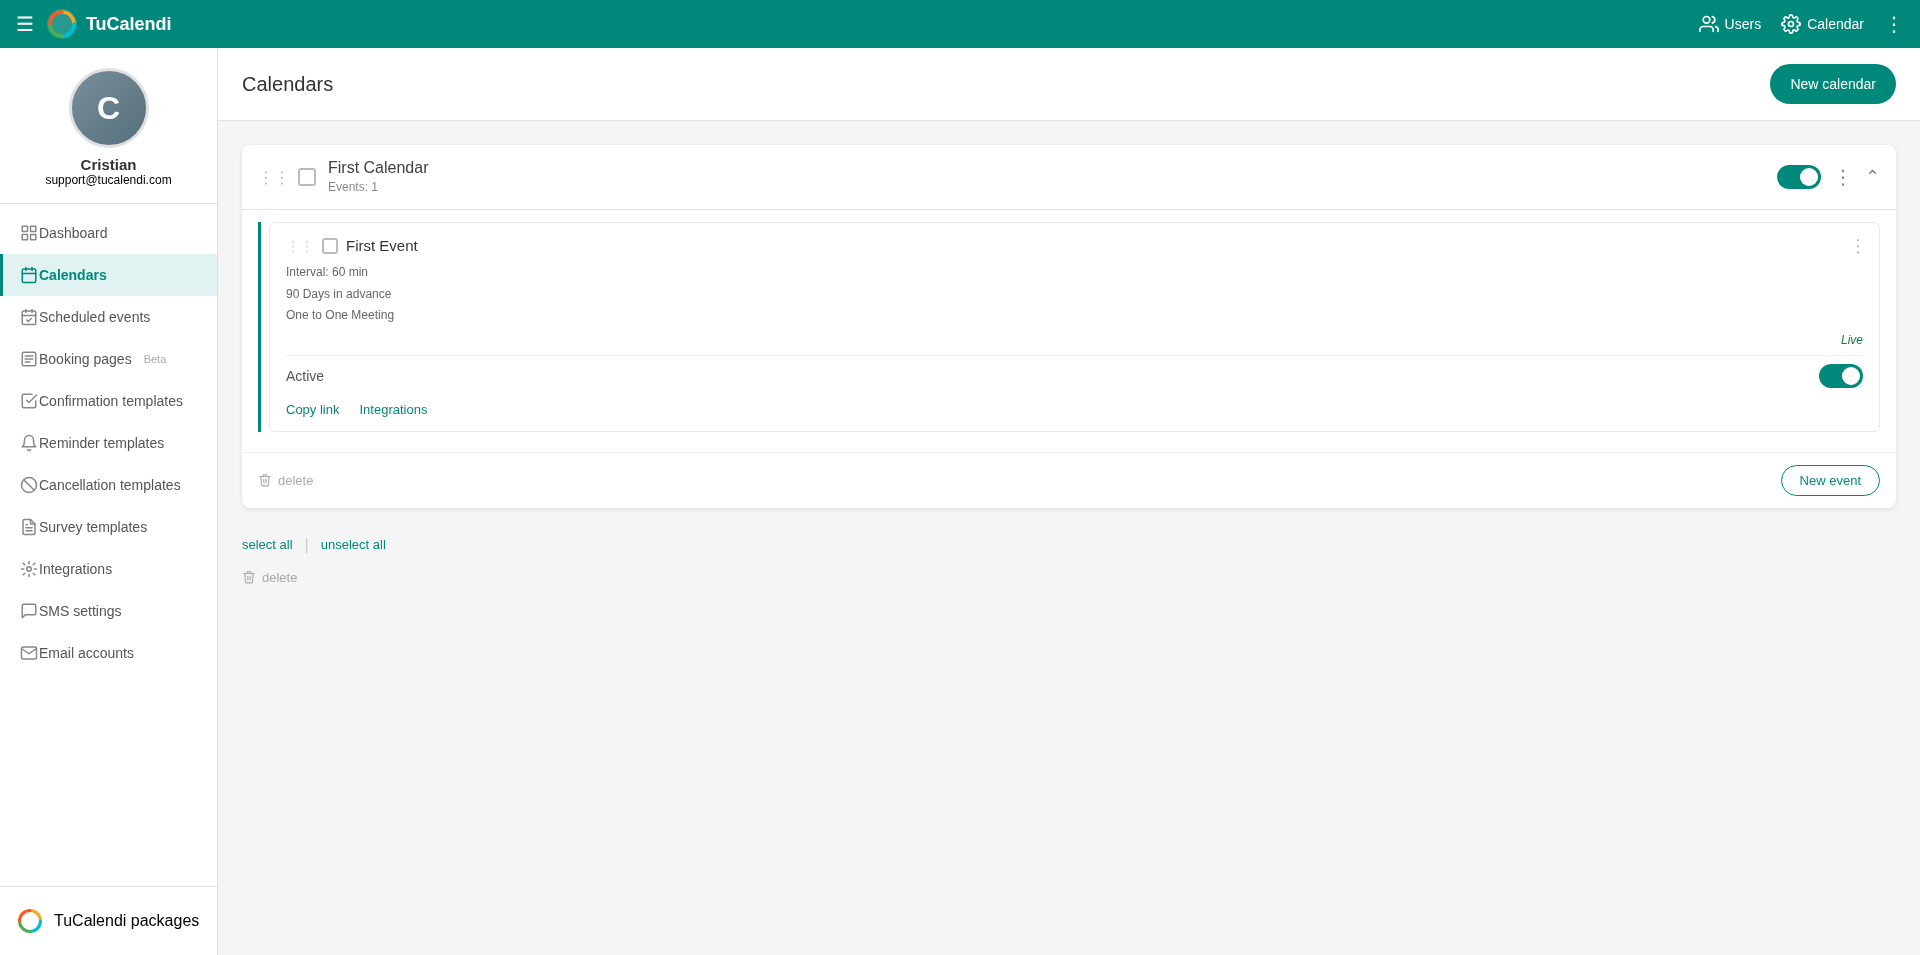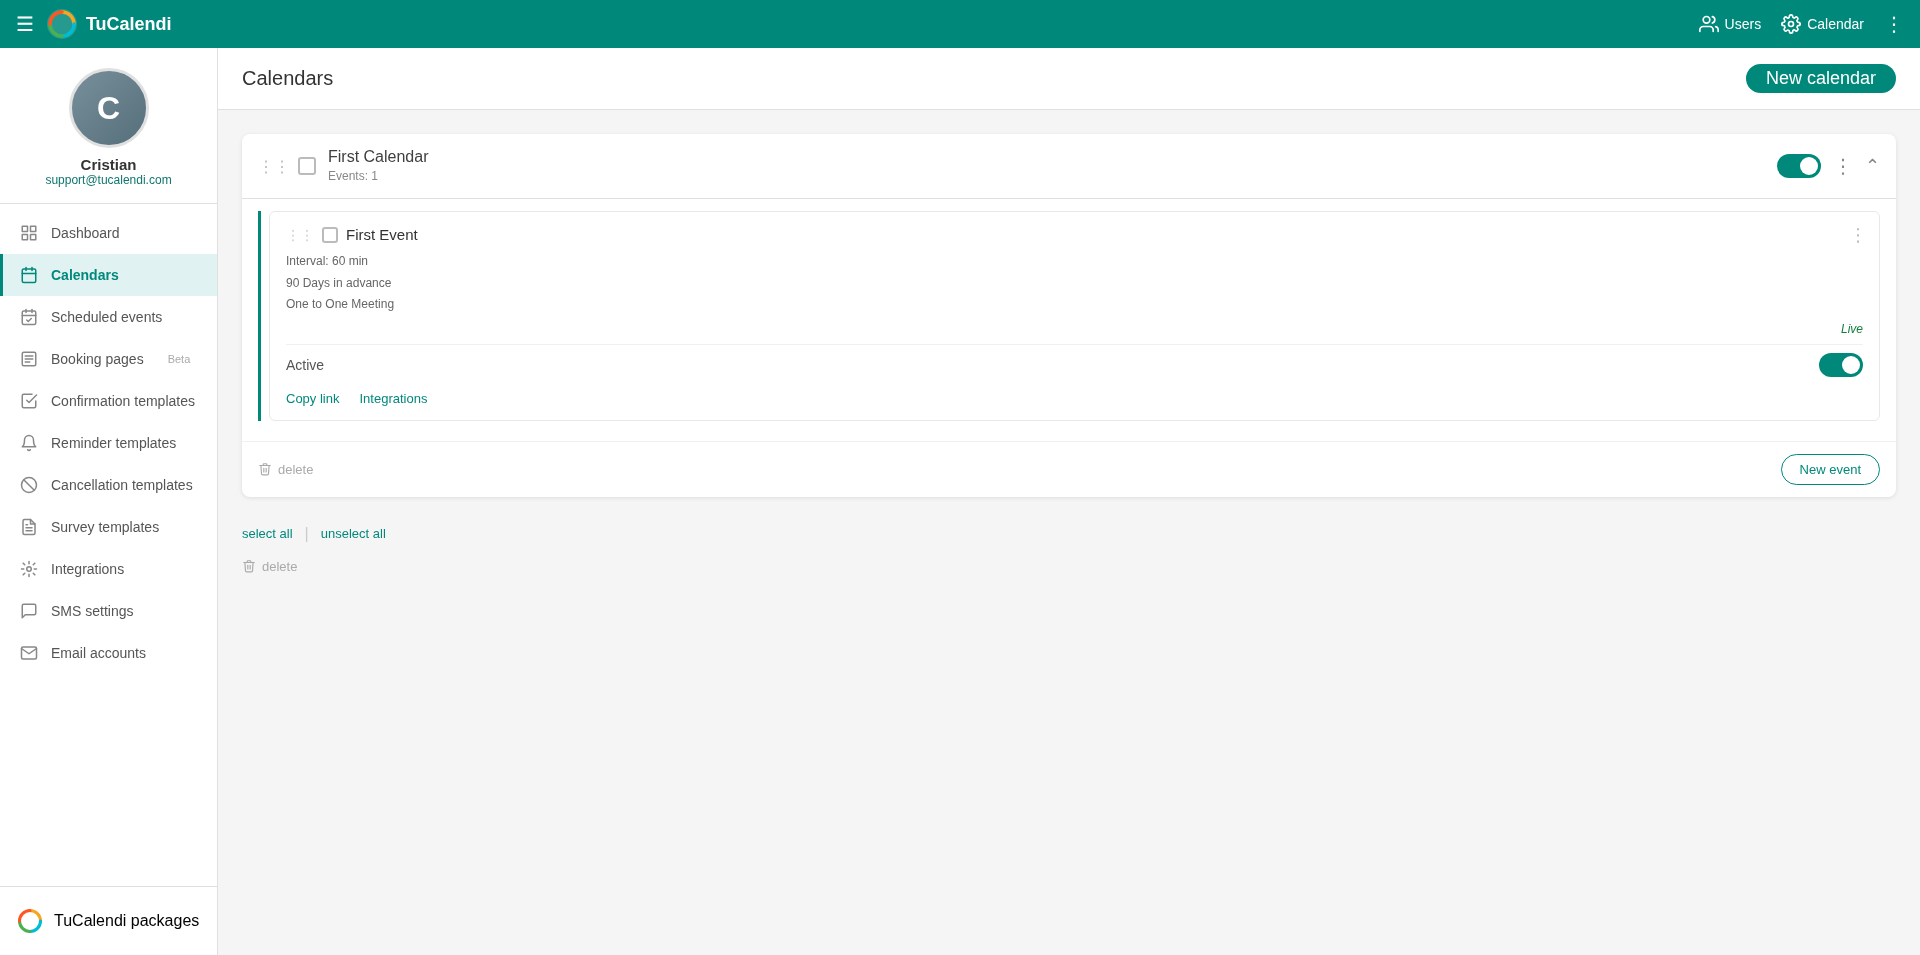--- a/index.html
+++ b/index.html
@@ -20,43 +20,43 @@
     .topbar-more { color: white; font-size: 20px; cursor: pointer; }
 
     
     .sidebar {
       position: fixed; top: 48px; left: 0; width: 218px; height: calc(955px - 48px);
       background: white; border-right: 1px solid #e0e0e0; display: flex; flex-direction: column;
       z-index: 50; overflow-y: auto;
     }
     .sidebar-profile { display: flex; flex-direction: column; align-items: center; padding: 20px 16px 16px; border-bottom: 1px solid #e0e0e0; }
     .sidebar-name { font-size: 15px; font-weight: 600; color: #333; margin-top: 8px; }
-    .sidebar-email { font-size: 12px; color: #0f766e; }
+    .sidebar-email { font-size: 12px; color: #000000; }
 
     .sidebar-nav { flex: 1; padding: 8px 0; }
     .sidebar-item {
-      display: flex; align-items: center; gap: 12px; padding: 11px 16px;
+      display: flex; align-items: center; padding: 11px 16px;
       cursor: pointer; color: #555; font-size: 14px; border-left: 3px solid transparent;
       transition: background 0.15s;
     }
     .sidebar-item.active { background: #e0f2f1; color: #00897b; border-left-color: #00897b; font-weight: 600; }
     .sidebar-item-icon { width: 20px; height: 20px; display: flex; align-items: center; justify-content: center; color: #888; flex-shrink: 0; }
     .sidebar-item.active .sidebar-item-icon { color: #00897b; }
     .sidebar-item-label { font-size: 14px; }
     .sidebar-item-sublabel { font-size: 11px; color: #aaa; margin-left: 12px; }
 
     .sidebar-footer { padding: 12px 16px; border-top: 1px solid #e0e0e0; }
     .sidebar-footer-item { display: flex; align-items: center; gap: 10px; cursor: pointer; padding: 8px 0; }
     .sidebar-footer-logo { width: 28px; height: 28px; }
 
     
     .main { margin-left: 218px; margin-top: 48px; flex: 1; padding: 0; background: #f5f5f5; overflow-y: auto; height: calc(955px - 48px); }
     .main-header { background: white; padding: 16px 24px; display: flex; align-items: center; justify-content: space-between; border-bottom: 1px solid #e0e0e0; }
     .main-title { font-size: 20px; font-weight: 500; color: #333; }
-    .btn-new-calendar { background: #00897b; color: white; border: none; border-radius: 20px; padding: 4px 20px; font-size: 18px; cursor: pointer; font-weight: 500; }
+    .btn-new-calendar { background: #00897b; color: white; border: none; border-radius: 20px; padding: 12px 20px; font-size: 14px; cursor: pointer; font-weight: 500; }
 
     .main-body { padding: 24px; }
 
     
     .calendar-card { background: white; border-radius: 8px; box-shadow: 0 1px 4px rgba(0,0,0,0.1); margin-bottom: 20px; overflow: hidden; }
     .calendar-card-header { display: flex; align-items: center; padding: 14px 16px; border-bottom: 1px solid #e0e0e0; }
     .drag-handle { color: #bbb; margin-right: 8px; cursor: grab; font-size: 16px; }
     .calendar-checkbox { width: 18px; height: 18px; border: 2px solid #bbb; border-radius: 3px; margin-right: 12px; cursor: pointer; }
     .calendar-header-actions { display: flex; align-items: center; gap: 12px; }
 

